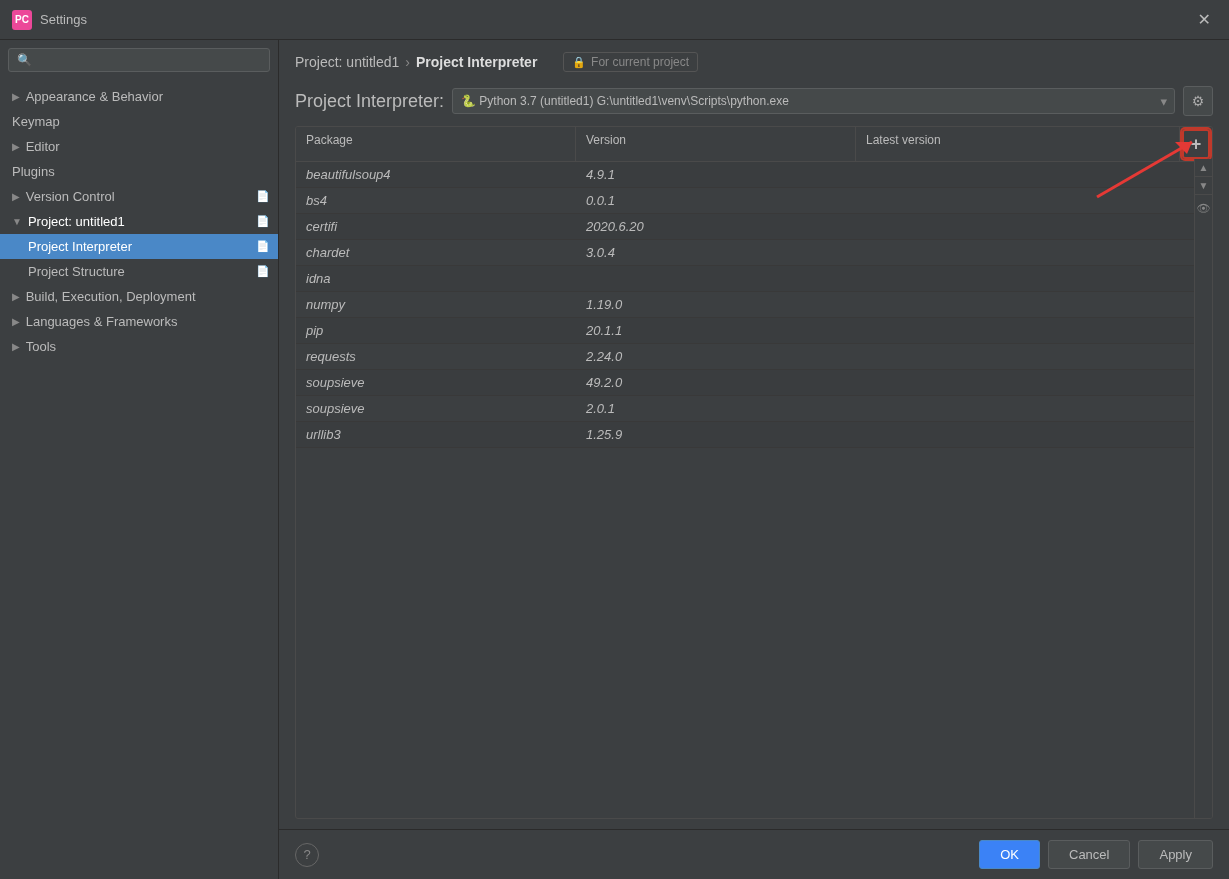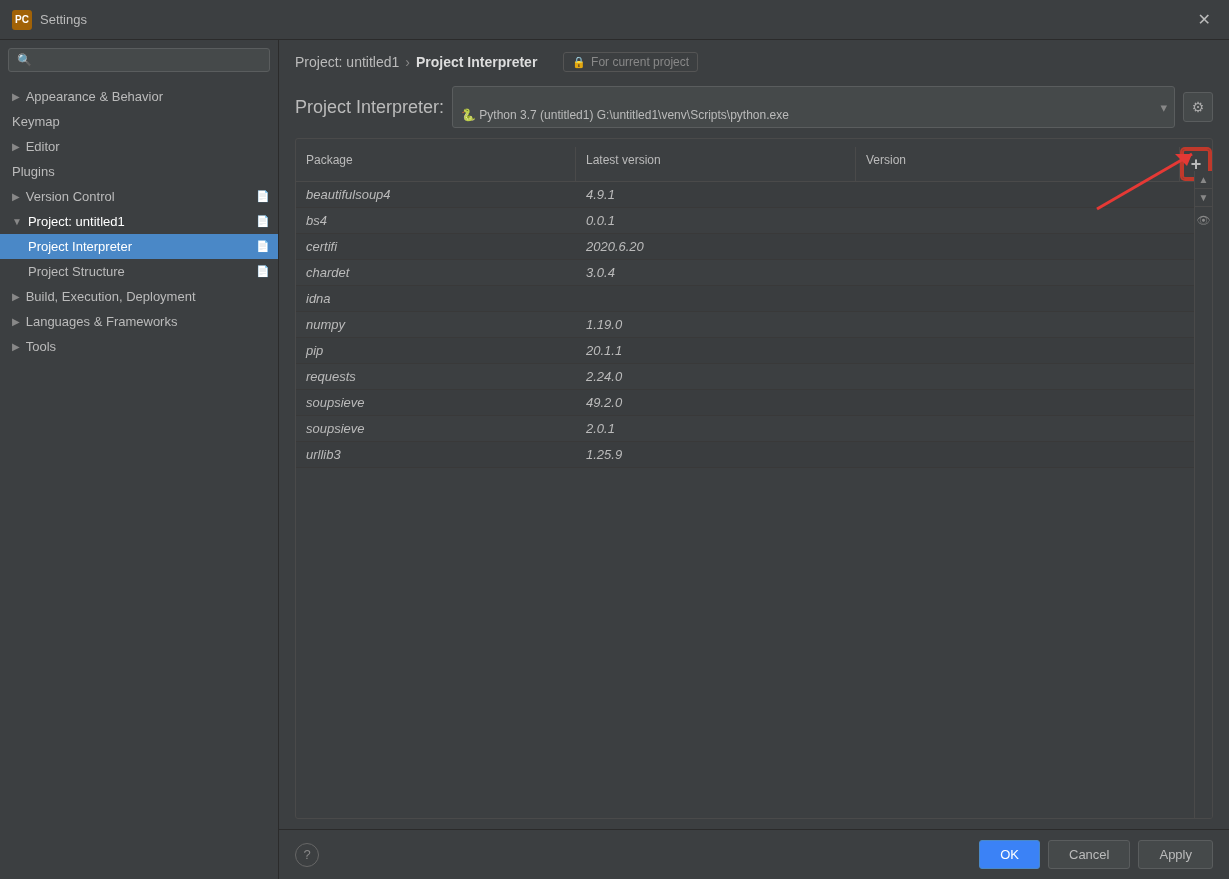--- a/index.html
+++ b/index.html
@@ -26,21 +26,21 @@
       flex-shrink: 0;
     }
     .title-bar-left {
       display: flex;
       align-items: center;
       gap: 8px;
     }
     .app-icon {
       width: 20px;
       height: 20px;
-      background: #a16207;
+      background: #ec4899;
       border-radius: 3px;
       display: flex;
       align-items: center;
       justify-content: center;
       font-size: 10px;
       font-weight: bold;
       color: white;
     }
     .title-text {
       color: #bbbbbb;
@@ -174,21 +174,21 @@
       flex: 1;
       position: relative;
     }
     .interpreter-select-wrapper select {
       width: 100%;
       background: #45494a;
       border: 1px solid #5a5d5e;
       border-radius: 3px;
       color: #bbbbbb;
       font-size: 12px;
-      padding: 21px 28px 5px 8px;
+      padding: 5px 28px 5px 8px;
       appearance: none;
       -webkit-appearance: none;
       cursor: pointer;
       outline: none;
     }
     .interpreter-select-wrapper::after {
       content: '▾';
       position: absolute;
       right: 8px;
       top: 50%;
@@ -220,21 +220,20 @@
       flex-direction: column;
       overflow: hidden;
       position: relative;
     }
     .table-header {
       display: grid;
       grid-template-columns: 280px 280px 1fr 32px;
       background: #3c3f41;
       border-bottom: 1px solid #4a4a4a;
       flex-shrink: 0;
-      margin-top: 8px;
     }
     .table-header-cell {
       padding: 6px 10px;
       color: #bbbbbb;
       font-size: 12px;
       font-weight: normal;
       border-right: 1px solid #4a4a4a;
     }
     .table-header-cell:last-child {
       border-right: none;
@@ -463,22 +462,22 @@
       </div>
       <div class="gear-btn">
         <span>⚙</span>
       </div>
     </div>
 
     <div class="table-container">
 
       <div class="table-header">
         <div class="table-header-cell">Package</div>
+        <div class="table-header-cell">Version</div>
         <div class="table-header-cell">Latest version</div>
-        <div class="table-header-cell">Version</div>
         <div class="table-header-cell">
           <button class="add-btn">+</button>
         </div>
       </div>
 
       <svg class="red-arrow-overlay" viewBox="0 0 130 90" xmlns="http://www.w3.org/2000/svg">
 
         <line x1="10" y1="75" x2="105" y2="20" stroke="#e53935" stroke-width="3"></line>
 
         <polygon points="105,20 88,20 100,32" fill="#e53935"></polygon>

